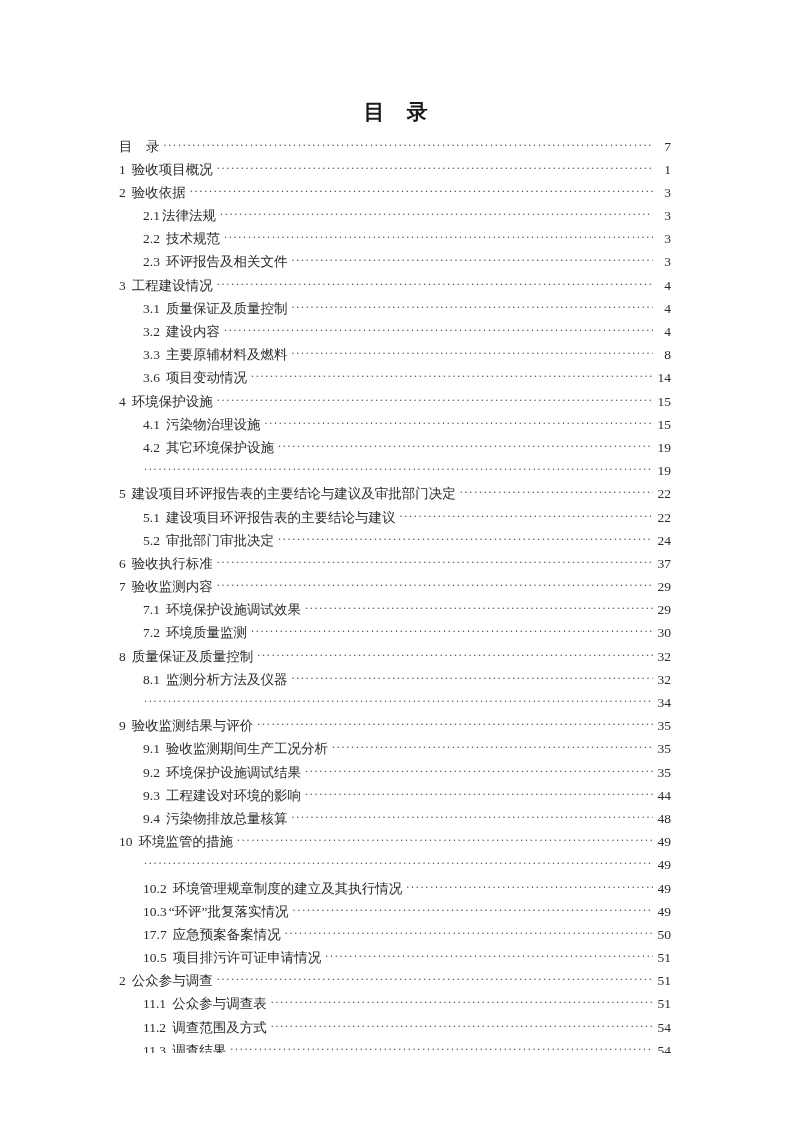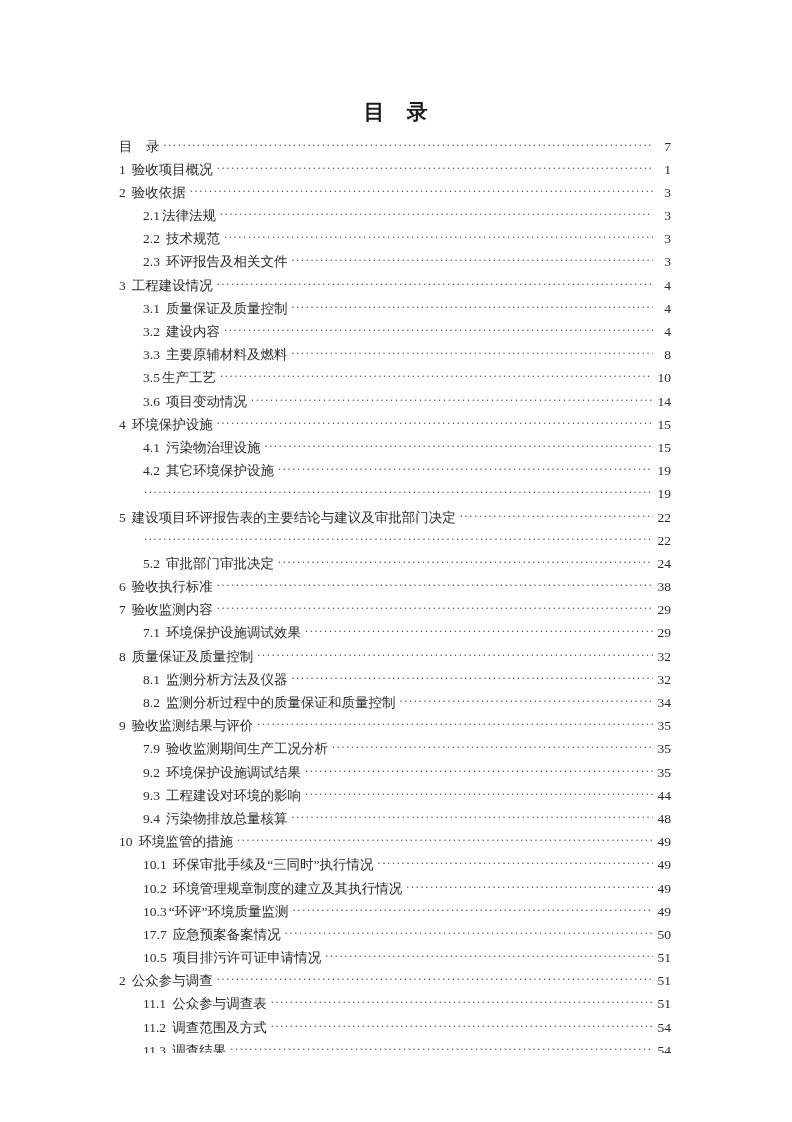--- a/index.html
+++ b/index.html
@@ -139,25 +139,20 @@
         <span class="toc-label"><span class="toc-num">3.2</span><span>建设内容</span></span>
         <span class="toc-dots"></span>
         <span class="toc-page">4</span>
       </div>
       <div class="toc-row lvl-2">
         <span class="toc-label"><span class="toc-num">3.3</span><span>主要原辅材料及燃料</span></span>
         <span class="toc-dots"></span>
         <span class="toc-page">8</span>
       </div>
       <div class="toc-row lvl-2">
-        <span class="toc-label"><span class="toc-num tight">3.5</span><span>生产工艺</span></span>
-        <span class="toc-dots"></span>
-        <span class="toc-page">10</span>
-      </div>
-      <div class="toc-row lvl-2">
         <span class="toc-label"><span class="toc-num">3.6</span><span>项目变动情况</span></span>
         <span class="toc-dots"></span>
         <span class="toc-page">14</span>
       </div>
       <div class="toc-row lvl-1">
         <span class="toc-label"><span class="toc-num">4</span><span>环境保护设施</span></span>
         <span class="toc-dots"></span>
         <span class="toc-page">15</span>
       </div>
       <div class="toc-row lvl-2">
@@ -173,65 +168,70 @@
       <div class="toc-row lvl-2">
         <span class="toc-dots"></span>
         <span class="toc-page">19</span>
       </div>
       <div class="toc-row lvl-1">
         <span class="toc-label"><span class="toc-num">5</span><span>建设项目环评报告表的主要结论与建议及审批部门决定</span></span>
         <span class="toc-dots"></span>
         <span class="toc-page">22</span>
       </div>
       <div class="toc-row lvl-2">
+        <span class="toc-label"><span class="toc-num">5.1</span><span>建设项目环评报告表的主要结论与建议</span></span>
         <span class="toc-dots"></span>
         <span class="toc-page">22</span>
       </div>
       <div class="toc-row lvl-2">
         <span class="toc-label"><span class="toc-num">5.2</span><span>审批部门审批决定</span></span>
         <span class="toc-dots"></span>
         <span class="toc-page">24</span>
       </div>
       <div class="toc-row lvl-1">
         <span class="toc-label"><span class="toc-num">6</span><span>验收执行标准</span></span>
         <span class="toc-dots"></span>
-        <span class="toc-page">38</span>
+        <span class="toc-page">37</span>
       </div>
       <div class="toc-row lvl-1">
         <span class="toc-label"><span class="toc-num">7</span><span>验收监测内容</span></span>
         <span class="toc-dots"></span>
         <span class="toc-page">29</span>
       </div>
       <div class="toc-row lvl-2">
         <span class="toc-label"><span class="toc-num">7.1</span><span>环境保护设施调试效果</span></span>
         <span class="toc-dots"></span>
         <span class="toc-page">29</span>
       </div>
+      <div class="toc-row lvl-2">
+        <span class="toc-label"><span class="toc-num">7.2</span><span>环境质量监测</span></span>
+        <span class="toc-dots"></span>
+        <span class="toc-page">30</span>
+      </div>
       <div class="toc-row lvl-1">
         <span class="toc-label"><span class="toc-num">8</span><span>质量保证及质量控制</span></span>
         <span class="toc-dots"></span>
         <span class="toc-page">32</span>
       </div>
       <div class="toc-row lvl-2">
         <span class="toc-label"><span class="toc-num">8.1</span><span>监测分析方法及仪器</span></span>
         <span class="toc-dots"></span>
         <span class="toc-page">32</span>
       </div>
       <div class="toc-row lvl-2">
-        <span class="toc-label"><span class="toc-num">8.2</span><span>监测分析过程中的质量保证和质量控制</span></span>
         <span class="toc-dots"></span>
         <span class="toc-page">34</span>
       </div>
       <div class="toc-row lvl-1">
         <span class="toc-label"><span class="toc-num">9</span><span>验收监测结果与评价</span></span>
         <span class="toc-dots"></span>
         <span class="toc-page">35</span>
       </div>
       <div class="toc-row lvl-2">
-        <span class="toc-label"><span class="toc-num">7.9</span><span>验收监测期间生产工况分析</span></span>
+        <span class="toc-label"><span class="toc-num">9.1</span><span>验收监测期间生产工况分析</span></span>
         <span class="toc-dots"></span>
         <span class="toc-page">35</span>
       </div>
       <div class="toc-row lvl-2">
         <span class="toc-label"><span class="toc-num">9.2</span><span>环境保护设施调试结果</span></span>
         <span class="toc-dots"></span>
         <span class="toc-page">35</span>
       </div>
       <div class="toc-row lvl-2">
         <span class="toc-label"><span class="toc-num">9.3</span><span>工程建设对环境的影响</span></span>
@@ -242,31 +242,30 @@
         <span class="toc-label"><span class="toc-num">9.4</span><span>污染物排放总量核算</span></span>
         <span class="toc-dots"></span>
         <span class="toc-page">48</span>
       </div>
       <div class="toc-row lvl-1">
         <span class="toc-label"><span class="toc-num">10</span><span>环境监管的措施</span></span>
         <span class="toc-dots"></span>
         <span class="toc-page">49</span>
       </div>
       <div class="toc-row lvl-2">
-        <span class="toc-label"><span class="toc-num">10.1</span><span>环保审批手续及“三同时”执行情况</span></span>
         <span class="toc-dots"></span>
         <span class="toc-page">49</span>
       </div>
       <div class="toc-row lvl-2">
         <span class="toc-label"><span class="toc-num">10.2</span><span>环境管理规章制度的建立及其执行情况</span></span>
         <span class="toc-dots"></span>
         <span class="toc-page">49</span>
       </div>
       <div class="toc-row lvl-2">
-        <span class="toc-label"><span class="toc-num tight">10.3</span><span>“环评”环境质量监测</span></span>
+        <span class="toc-label"><span class="toc-num tight">10.3</span><span>“环评”批复落实情况</span></span>
         <span class="toc-dots"></span>
         <span class="toc-page">49</span>
       </div>
       <div class="toc-row lvl-2">
         <span class="toc-label"><span class="toc-num">17.7</span><span>应急预案备案情况</span></span>
         <span class="toc-dots"></span>
         <span class="toc-page">50</span>
       </div>
       <div class="toc-row lvl-2">
         <span class="toc-label"><span class="toc-num">10.5</span><span>项目排污许可证申请情况</span></span>

